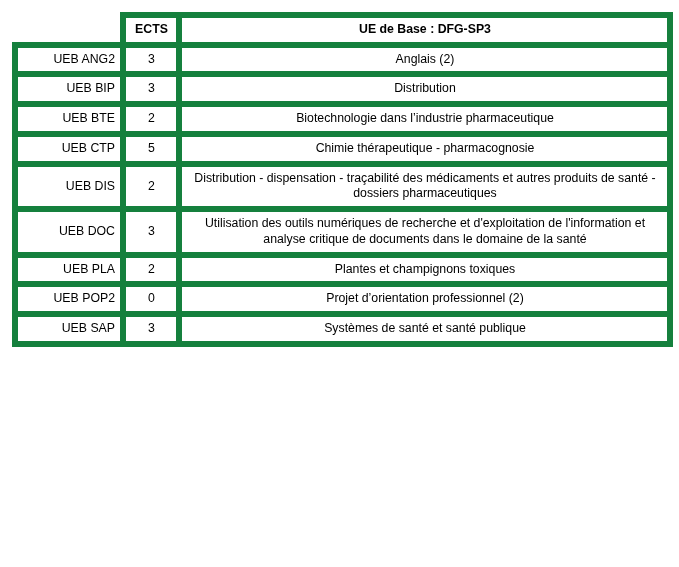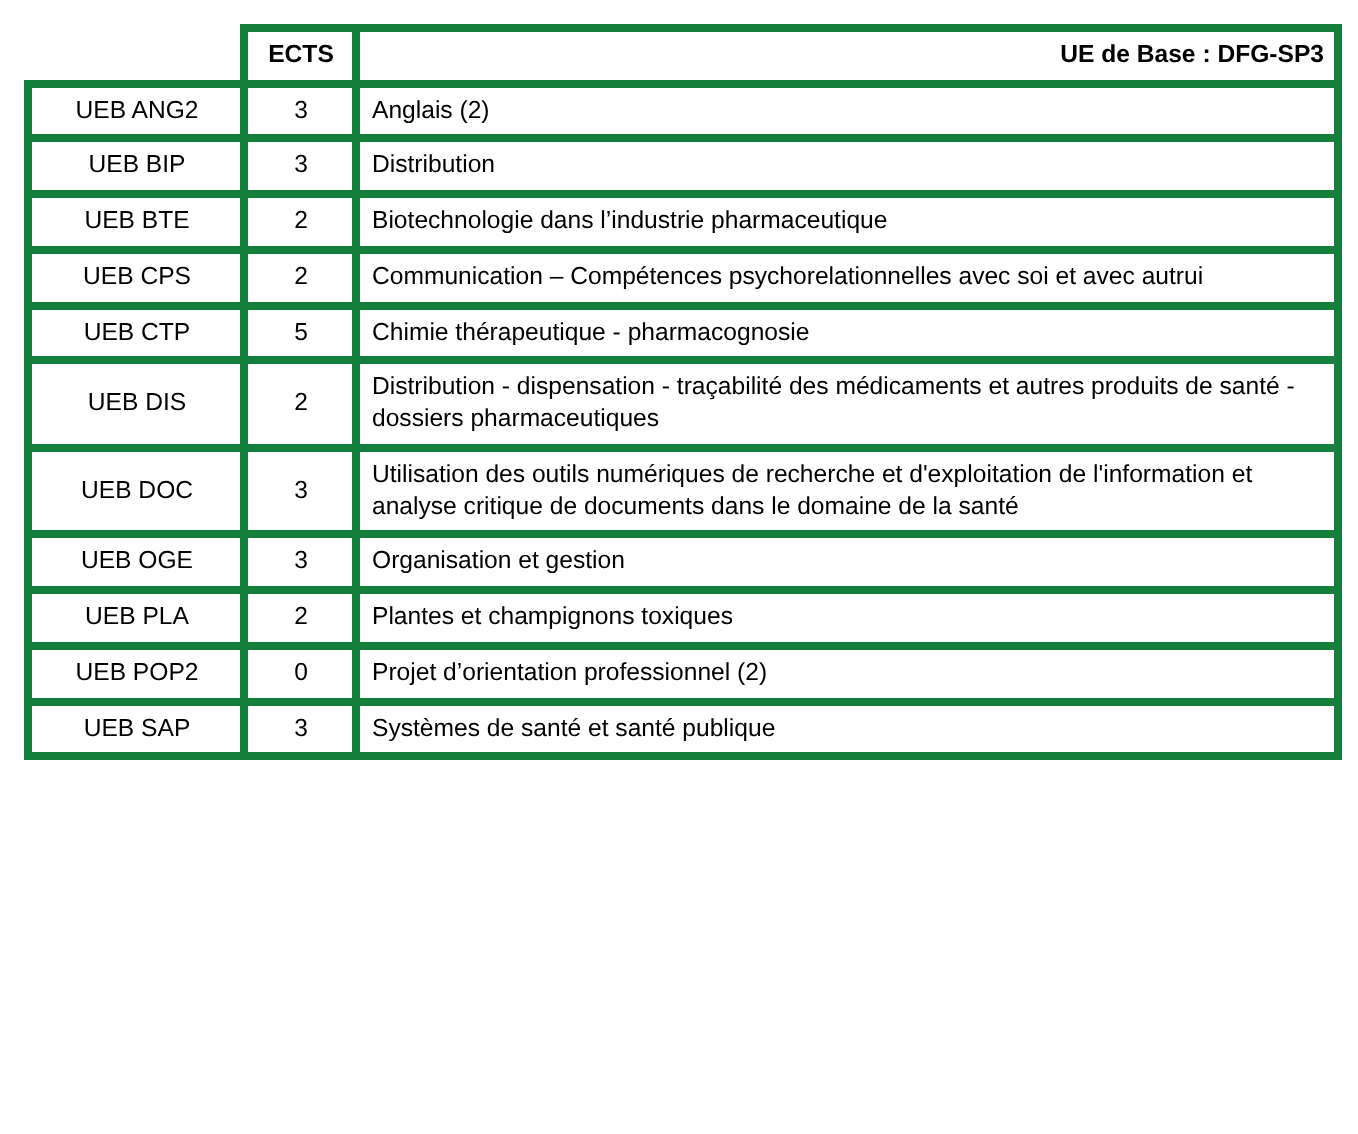--- a/index.html
+++ b/index.html
@@ -25,38 +25,38 @@
     table-layout: fixed;
     width: 655px;
     border: 1.5px solid #000;
   }
   table.ue-table col.c-code { width: 108px; }
   table.ue-table col.c-ects { width: 56px; }
   table.ue-table col.c-lib  { width: 491px; }
 
   table.ue-table th,
   table.ue-table td {
-    border: 4px solid #15803d;
+    border: 6px solid #15803d;
     font-size: 12.3px;
     line-height: 1.28;
     vertical-align: middle;
     padding: 4px 5px 4px 6px;
   }
   thead th {
     font-weight: bold;
     font-size: 12.8px;
     padding-top: 5px;
     padding-bottom: 5px;
   }
   thead th.h-code { border-top: none; border-left: none; }
-  .col-code { text-align: center; white-space: nowrap; }
+  .col-code { text-align: right; white-space: nowrap; }
   .col-ects { text-align: center; }
-  .col-lib  { text-align: left; }
+  .col-lib  { text-align: center; }
   thead th.h-ects { text-align: center; }
-  thead th.h-lib  { text-align: right; margin-left: 43px; }
+  thead th.h-lib  { text-align: center; margin-left: 43px; }
 
   
   thead th.h-code {
     border-top: 1.5px solid transparent;
     border-left: 1.5px solid transparent;
     background: #fff;
   }
 </style>
 </head>
 <body>
@@ -85,43 +85,33 @@
         <td class="col-code">UEB BIP</td>
         <td class="col-ects">3</td>
         <td class="col-lib">Distribution</td>
       </tr>
       <tr>
         <td class="col-code">UEB BTE</td>
         <td class="col-ects">2</td>
         <td class="col-lib">Biotechnologie dans l’industrie pharmaceutique</td>
       </tr>
       <tr>
-        <td class="col-code">UEB CPS</td>
-        <td class="col-ects">2</td>
-        <td class="col-lib">Communication – Compétences psychorelationnelles avec soi et avec autrui</td>
-      </tr>
-      <tr>
         <td class="col-code">UEB CTP</td>
         <td class="col-ects">5</td>
         <td class="col-lib">Chimie thérapeutique - pharmacognosie</td>
       </tr>
       <tr>
         <td class="col-code">UEB DIS</td>
         <td class="col-ects">2</td>
         <td class="col-lib">Distribution - dispensation - traçabilité des médicaments et autres produits de santé - dossiers pharmaceutiques</td>
       </tr>
       <tr>
         <td class="col-code">UEB DOC</td>
         <td class="col-ects">3</td>
         <td class="col-lib">Utilisation des outils numériques de recherche et d'exploitation de l'information et analyse critique de documents dans le domaine de la santé</td>
-      </tr>
-      <tr>
-        <td class="col-code">UEB OGE</td>
-        <td class="col-ects">3</td>
-        <td class="col-lib">Organisation et gestion</td>
       </tr>
       <tr>
         <td class="col-code">UEB PLA</td>
         <td class="col-ects">2</td>
         <td class="col-lib">Plantes et champignons toxiques</td>
       </tr>
       <tr>
         <td class="col-code">UEB POP2</td>
         <td class="col-ects">0</td>
         <td class="col-lib">Projet d’orientation professionnel (2)</td>

